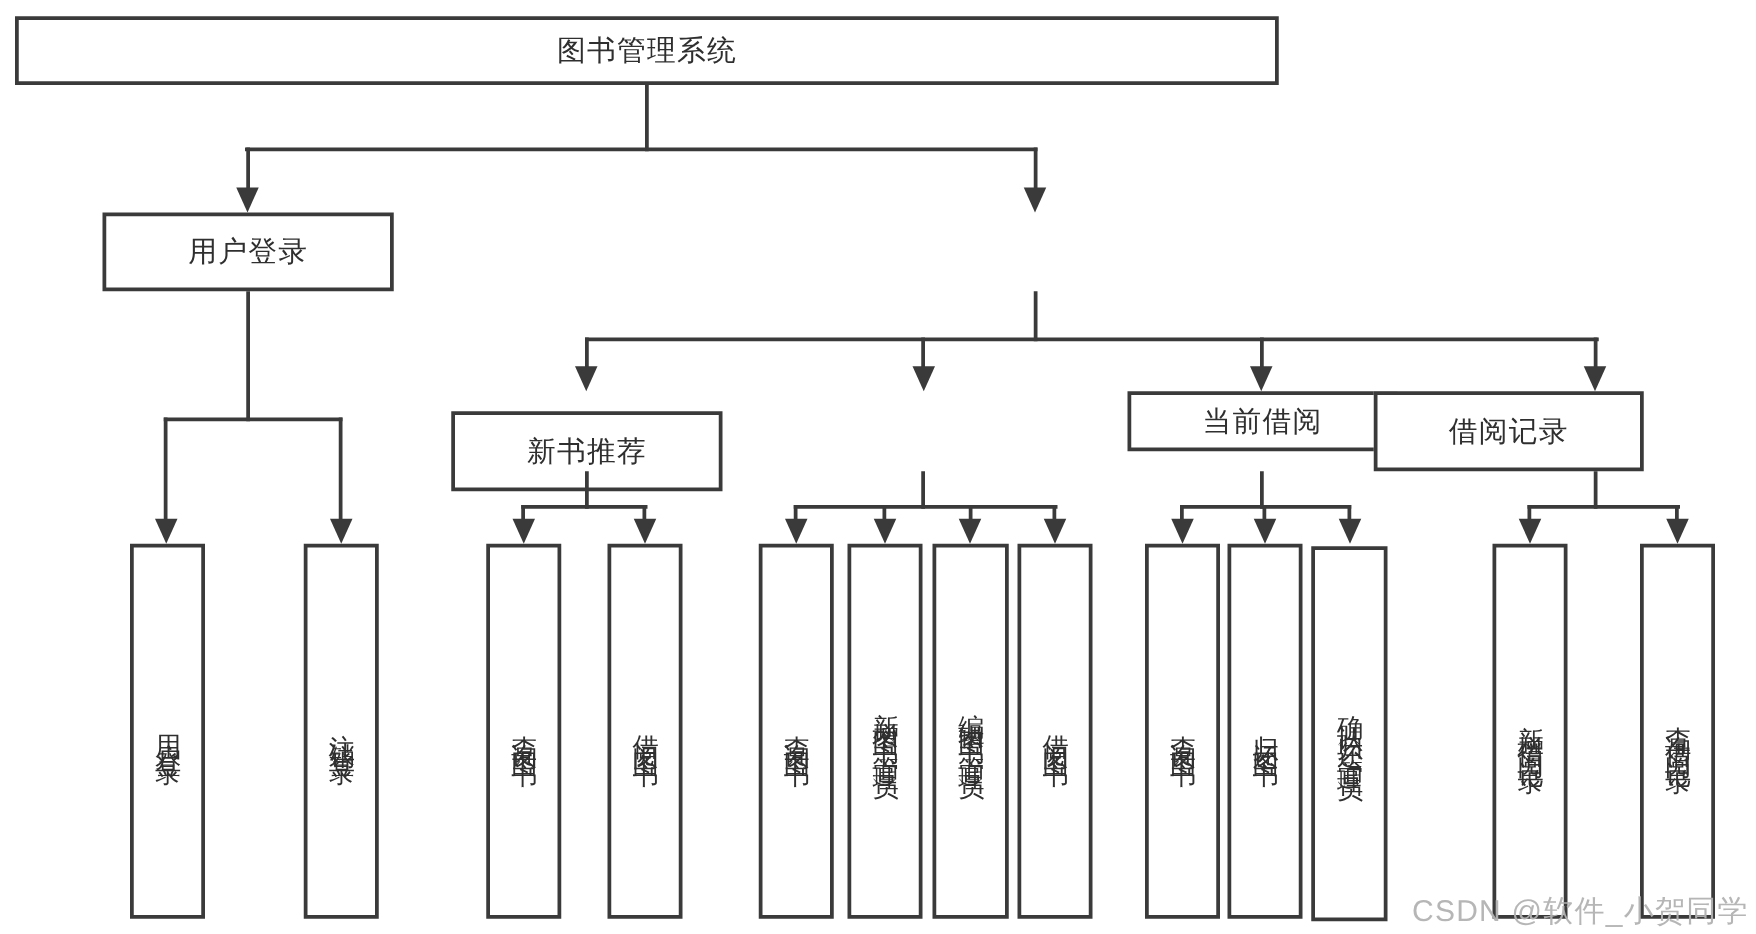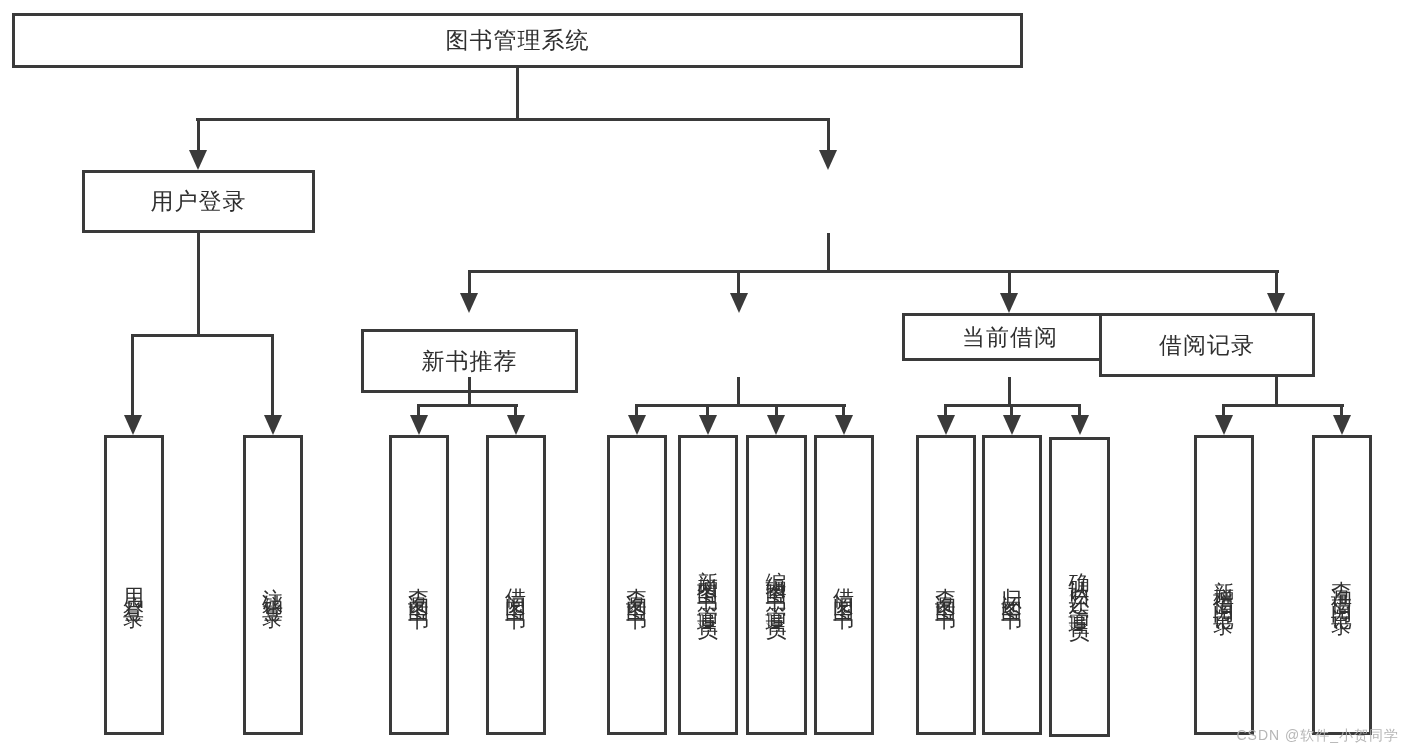--- a/index.html
+++ b/index.html
@@ -39,21 +39,21 @@
     position:absolute;
     width:0;height:0;
     border-left:9px solid transparent;
     border-right:9px solid transparent;
     border-top:20px solid var(--line);
   }
   .watermark{
     position:absolute;
     right:6px;
     bottom:2px;
-    font-size:14px;
+    font-size:24px;
     color:rgba(178,178,178,0.95);
     letter-spacing:1px;
     z-index:5;
     white-space:nowrap;
   }
 </style>
 </head>
 <body>
 
 <div id="canvas">

